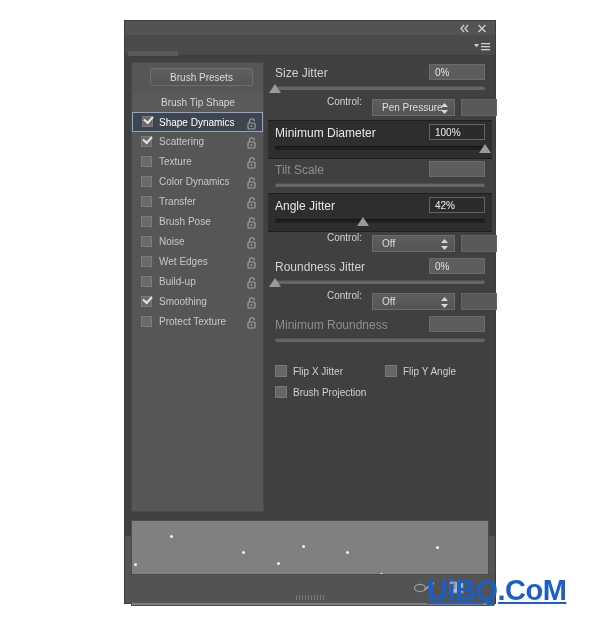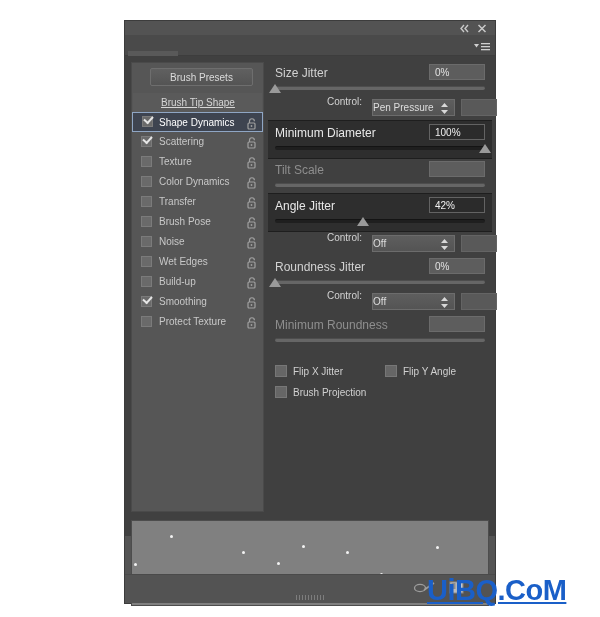--- a/index.html
+++ b/index.html
@@ -128,21 +128,20 @@
     top: 30px;
     right: 1px;
     height: 19px;
     line-height: 19px;
     background: #5a5a5a;
     color: #d6d6d6;
     font-size: 10px;
     padding-left: 28px;
     box-sizing: border-box;
     cursor: pointer;
-    text-decoration: underline;
   }
 
   .opt-list {
     position: absolute;
     left: 1px;
     top: 49px;
     right: 1px;
     text-decoration: underline;
   }
 
@@ -291,20 +290,21 @@
     left: 103px;
     top: 3px;
     width: 83px;
     height: 17px;
     background: linear-gradient(#5e5e5e, #545454);
     border: 1px solid #6c6c6c;
     box-sizing: border-box;
     font-size: 10px;
     color: #dedede;
     line-height: 16px;
+    padding-left: 9px;
     cursor: pointer;
   }
   .dd .arrows {
     position: absolute;
     right: 6px;
     top: 3px;
     width: 7px;
     height: 11px;
   }
   .dd-side {

